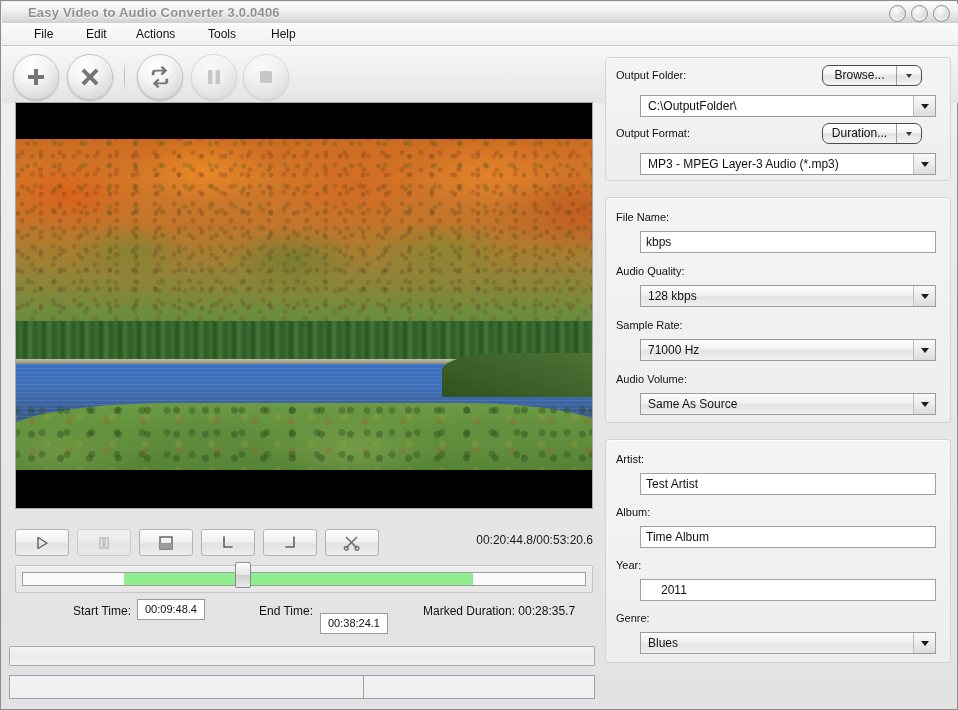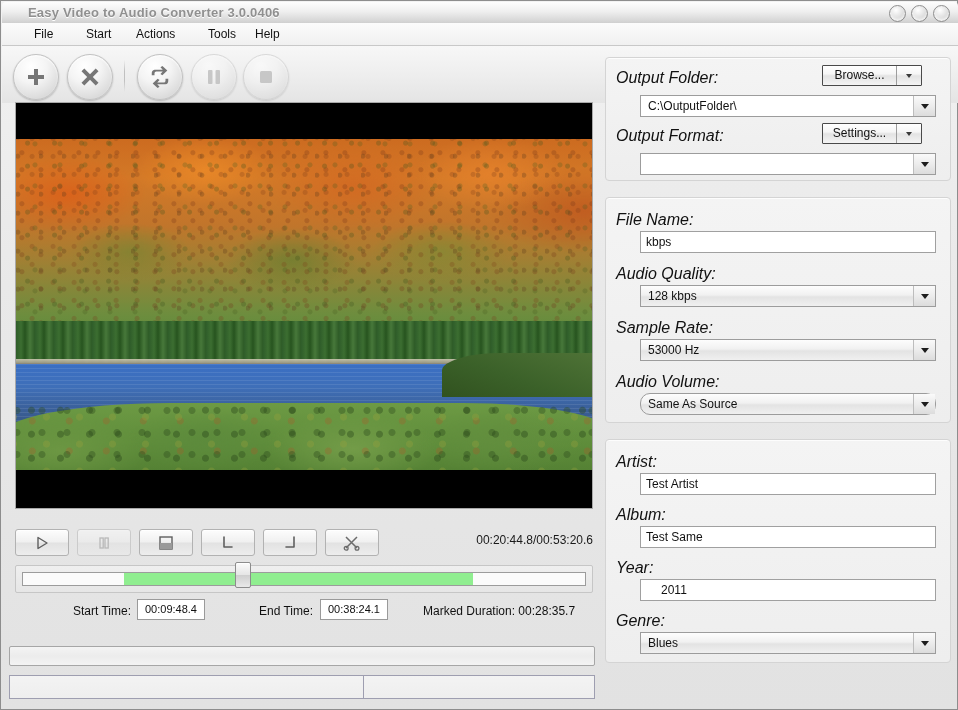--- a/index.html
+++ b/index.html
@@ -206,21 +206,21 @@
   .group{
     position:absolute;left:604px;width:346px;box-sizing:border-box;
     background:linear-gradient(180deg,#f4f4f4 0%,#eeeeee 100%);
     border:1px solid #d4d4d4;border-radius:4px;
     box-shadow:inset 0 1px 0 #fdfdfd;
   }
   .g1{top:56px;height:124px;}
   .g2{top:196px;height:226px;}
   .g3{top:438px;height:224px;}
   .fld-label{
-    position:absolute;left:10px;font-size:16px;color:#111;white-space:nowrap;font-style:italic;
+    position:absolute;left:10px;font-size:11px;color:#111;white-space:nowrap;
   }
   .textbox{
     position:absolute;left:34px;width:296px;height:22px;
     background:#fff;border:1px solid #a0a0a0;box-sizing:border-box;
     font-size:12px;line-height:20px;padding:0 5px;color:#111;
     font-family:"Liberation Sans","DejaVu Sans",sans-serif;
   }
   .combo{
     position:absolute;left:34px;width:296px;height:22px;
     background:linear-gradient(180deg,#fdfdfd 0%,#f1f1f1 45%,#e3e3e3 55%,#f0f0f0 100%);
@@ -237,21 +237,21 @@
     display:flex;align-items:center;justify-content:center;
   }
   .caret{
     width:0;height:0;border-left:4px solid transparent;border-right:4px solid transparent;
     border-top:5px solid #1d1d1d;
   }
   .caret.sm{border-left-width:3px;border-right-width:3px;border-top-width:4px;border-top-color:#3a3a3a;}
   
   .splitbtn{
     position:absolute;height:21px;
-    border:1px solid #4a4a4a;border-radius:1px;box-sizing:border-box;
+    border:1px solid #4a4a4a;border-radius:7px;box-sizing:border-box;
     background:linear-gradient(180deg,#ffffff 0%,#f6f6f6 42%,#e3e3e3 52%,#f4f4f4 100%);
     display:flex;align-items:center;cursor:pointer;overflow:hidden;
     box-shadow:inset 0 1px 0 #ffffff;
   }
   .splitbtn .main{
     flex:1;text-align:center;font-size:12px;color:#111;line-height:19px;white-space:nowrap;
   }
   .splitbtn .drop{
     width:24px;height:100%;border-left:1px solid #9d9d9d;
     display:flex;align-items:center;justify-content:center;
@@ -266,24 +266,24 @@
     <div class="title-text">Easy Video to Audio Converter 3.0.0406</div>
     <div class="win-btns">
       <div class="win-btn"></div>
       <div class="win-btn"></div>
       <div class="win-btn"></div>
     </div>
   </div>
 
   <div class="menubar">
     <div class="menu-item" style="left:26px;">File</div>
-    <div class="menu-item" style="left:78px;">Start</div>
+    <div class="menu-item" style="left:78px;">Edit</div>
     <div class="menu-item" style="left:128px;">Actions</div>
     <div class="menu-item" style="left:200px;">Tools</div>
-    <div class="menu-item" style="left:247px;">Help</div>
+    <div class="menu-item" style="left:263px;">Help</div>
   </div>
 
   <div class="toolbar">
     <div class="tb-btn" style="left:11px;">
       <svg width="22" height="22" viewBox="0 0 22 22">
         <path class="glyph" d="M9 3h4v6h6v4h-6v6H9v-6H3V9h6z"></path>
       </svg>
     </div>
     <div class="tb-btn" style="left:65px;">
       <svg width="22" height="22" viewBox="0 0 22 22">
@@ -366,21 +366,21 @@
     <div class="slider-track">
       <div class="slider-sel" id="sel" style="left: 18%; width: 62%;"></div>
     </div>
     <div class="slider-thumb" id="thumb" style="left: 218.96px;"></div>
   </div>
 
   <div class="marks">
     <div class="lbl" style="left:58px;">Start Time:</div>
     <div class="mark-box" style="left:122px;">00:09:48.4</div>
     <div class="lbl" style="left:244px;">End Time:</div>
-    <div class="mark-box" style="left:305px;">00:38:24.1</div>
+    <div class="mark-box" style="left:305px;margin-top:14px;">00:38:24.1</div>
     <div class="lbl" style="left:408px;">Marked Duration: 00:28:35.7</div>
   </div>
 
   <div class="progress"></div>
   <div class="statusbar">
     <div class="status-pane first"></div>
     <div class="status-pane second"></div>
   </div>
 
   <div class="group g1">
@@ -392,63 +392,64 @@
       </div>
     </div>
     <div class="combo white" style="top:37px;">
       <div class="val">C:\OutputFolder\</div>
       <div class="arrowbox">
         <span class="caret"></span>
       </div>
     </div>
     <div class="fld-label" style="top:69px;">Output Format:</div>
     <div class="splitbtn" style="left:216px;top:65px;width:100px;">
-      <div class="main">Settings...</div>
+      <div class="main">Duration...</div>
       <div class="drop">
         <span class="caret sm"></span>
       </div>
     </div>
     <div class="combo white" style="top:95px;">
+      <div class="val">MP3 - MPEG Layer-3 Audio (*.mp3)</div>
       <div class="arrowbox">
         <span class="caret"></span>
       </div>
     </div>
   </div>
 
   <div class="group g2">
     <div class="fld-label" style="top:13px;">File Name:</div>
     <div class="textbox" style="top:33px;">kbps</div>
     <div class="fld-label" style="top:67px;text-align:right;">Audio Quality:</div>
     <div class="combo" style="top:87px;">
       <div class="val">128 kbps</div>
       <div class="arrowbox">
         <span class="caret"></span>
       </div>
     </div>
     <div class="fld-label" style="top:121px;">Sample Rate:</div>
     <div class="combo" style="top:141px;">
-      <div class="val">53000 Hz</div>
+      <div class="val">71000 Hz</div>
       <div class="arrowbox">
         <span class="caret"></span>
       </div>
     </div>
     <div class="fld-label" style="top:175px;">Audio Volume:</div>
-    <div class="combo" style="top:195px;border-radius:10px;">
+    <div class="combo" style="top:195px;">
       <div class="val">Same As Source</div>
       <div class="arrowbox">
         <span class="caret"></span>
       </div>
     </div>
   </div>
 
   <div class="group g3">
     <div class="fld-label" style="top:13px;">Artist:</div>
     <div class="textbox" style="top:33px;">Test Artist</div>
     <div class="fld-label" style="top:66px;">Album:</div>
-    <div class="textbox" style="top:86px;">Test Same</div>
+    <div class="textbox" style="top:86px;">Time Album</div>
     <div class="fld-label" style="top:119px;">Year:</div>
     <div class="textbox" style="top:139px;padding-left:20px;">2011</div>
     <div class="fld-label" style="top:172px;">Genre:</div>
     <div class="combo" style="top:192px;">
       <div class="val">Blues</div>
       <div class="arrowbox">
         <span class="caret"></span>
       </div>
     </div>
   </div>

